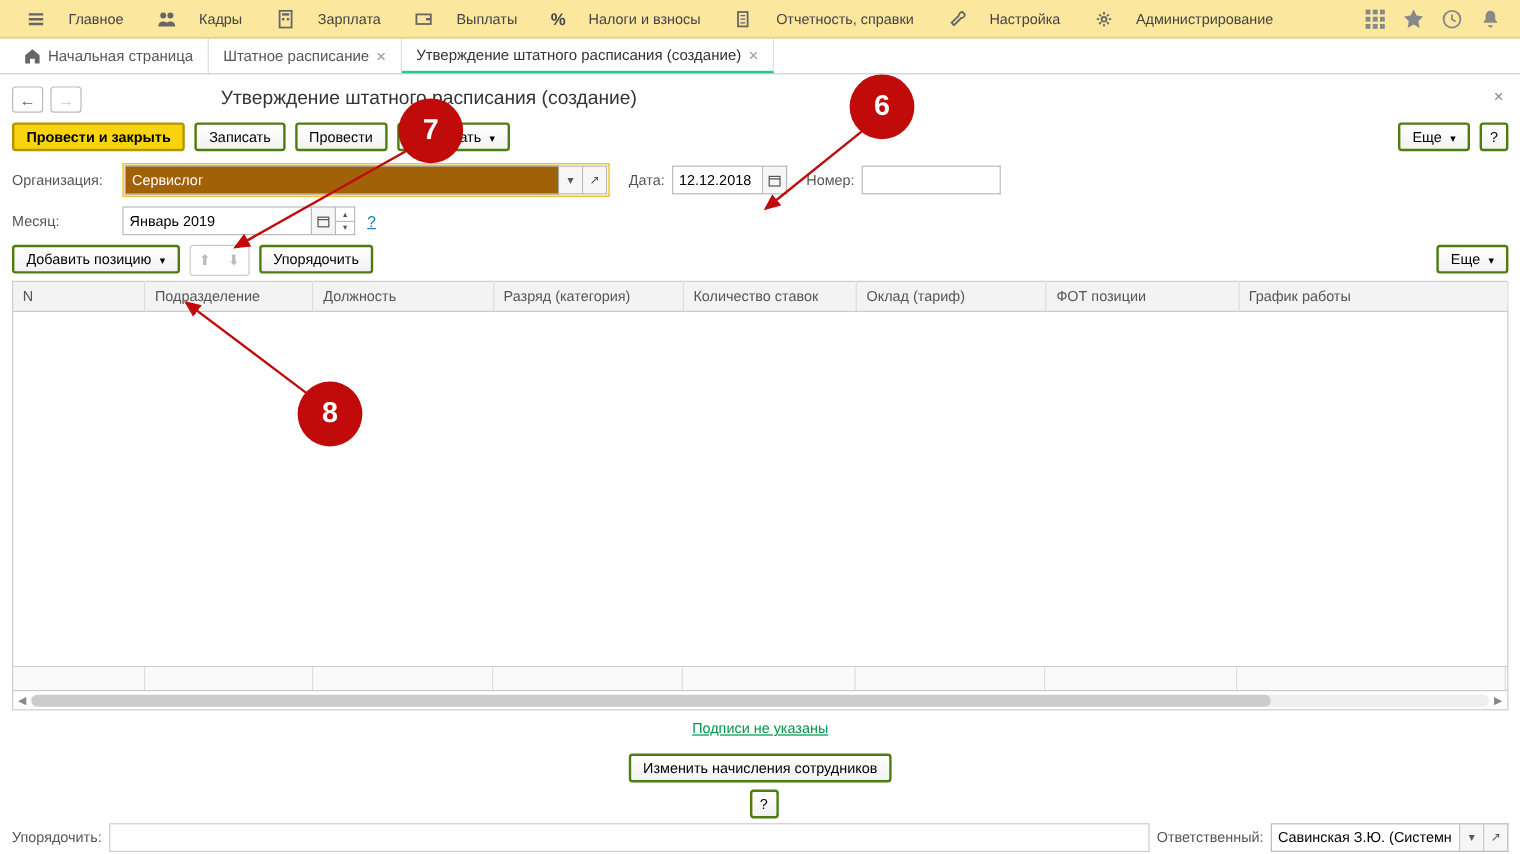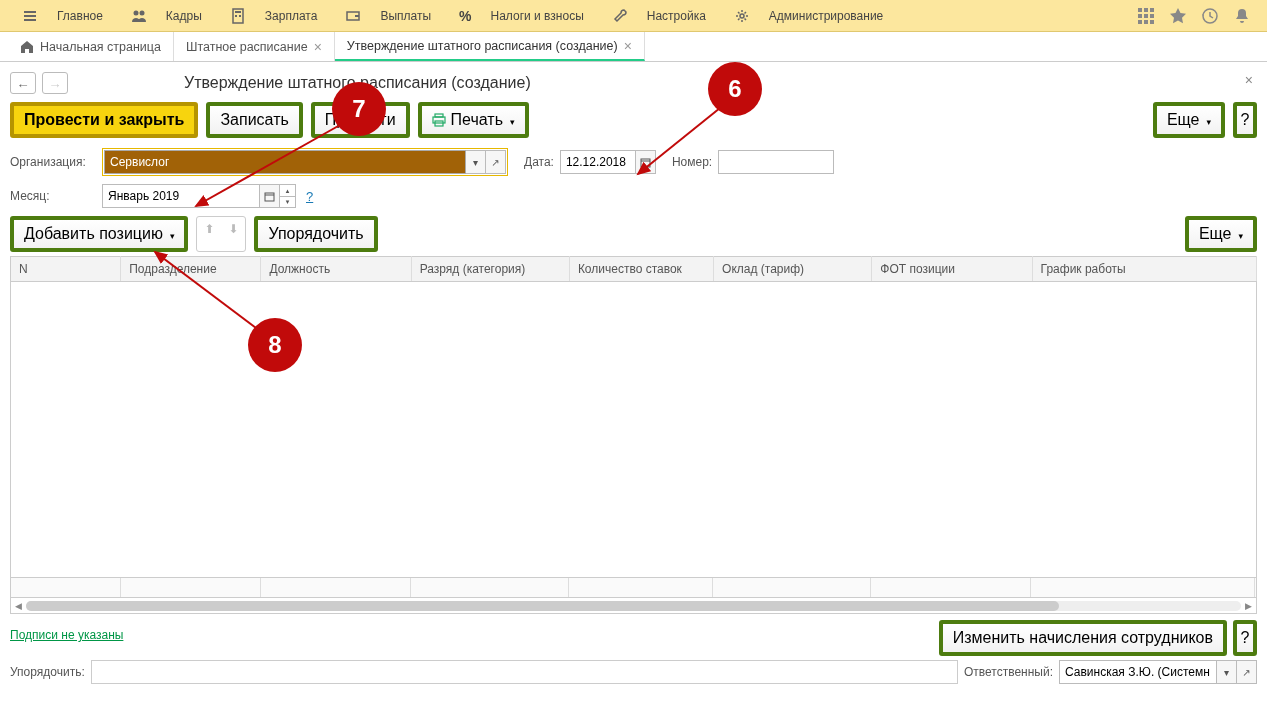--- a/index.html
+++ b/index.html
@@ -22,21 +22,21 @@
   
   .page { padding: 10px 10px 0 10px; position: relative; }
   .navrow { display: flex; align-items: center; gap: 6px; margin-bottom: 8px; }
   .navbtn { width: 26px; height: 22px; border: 1px solid #bbb; border-radius: 3px; background: #fff; display: flex; align-items: center; justify-content: center; color: #666; }
   .navbtn.disabled { color: #ccc; }
   .page-title { font-size: 16px; margin-left: 110px; font-weight: normal; color: #333; }
   .page-close { position: absolute; right: 14px; top: 10px; color: #888; font-size: 14px; }
   
   
   .btnrow { display: flex; gap: 8px; margin-bottom: 10px; align-items: center; }
-  .btn { height: 36px; padding: 0 10px; border: 4px solid #4d7c0f; border-radius: 3px; background: linear-gradient(#fff,#f2f2f2); font-size: 16px; display: inline-flex; align-items: center; gap: 5px; white-space: nowrap; }
+  .btn { height: 24px; padding: 0 10px; border: 2px solid #4d7c0f; border-radius: 3px; background: linear-gradient(#fff,#f2f2f2); font-size: 12px; display: inline-flex; align-items: center; gap: 5px; white-space: nowrap; }
   .btn-primary { background: #f7d40e; border-color: #b59400; font-weight: bold; }
   .btn svg { width: 14px; height: 14px; }
   .btn .caret::after { content: "▾"; font-size: 9px; margin-left: 2px; }
   .spacer { flex: 1; }
   .btn-sq { width: 24px; justify-content: center; padding: 0; }
   
   
   .formrow { display: flex; align-items: center; gap: 6px; margin-bottom: 8px; }
   .lbl { min-width: 86px; color: #555; }
   .lbl-sm { color: #555; }
@@ -110,20 +110,27 @@
   <div class="topbar-item">
     <svg viewBox="0 0 16 16">
         <rect x="2" y="4" width="12" height="8" fill="none" stroke="#666" stroke-width="1.5"></rect>
         <rect x="10" y="7" width="4" height="2"></rect>
       </svg>
     <span>Выплаты</span>
   </div>
   <div class="topbar-item">
     <span style="font-weight:bold;font-size:14px;">%</span>
     <span>Налоги и взносы</span>
+  </div>
+  <div class="topbar-item">
+    <svg viewBox="0 0 16 16">
+        <rect x="3" y="2" width="8" height="12" fill="none" stroke="#666" stroke-width="1.5"></rect>
+        <path d="M5 5h4M5 8h4M5 11h4" stroke="#666"></path>
+      </svg>
+    <span>Отчетность, справки</span>
   </div>
   <div class="topbar-item">
     <svg viewBox="0 0 16 16">
         <path d="M12 2a3 3 0 00-3 3l-6 6 2 2 6-6a3 3 0 003-3z" fill="none" stroke="#666" stroke-width="1.5"></path>
       </svg>
     <span>Настройка</span>
   </div>
   <div class="topbar-item">
     <svg viewBox="0 0 16 16">
         <circle cx="8" cy="8" r="2" fill="none" stroke="#666" stroke-width="1.5"></circle>
@@ -285,21 +292,21 @@
       <span style="width: 224px;"></span>
     </div>
   <div class="hscroll">
     <span class="arr">◀</span>
     <div class="hscroll-track">
         <div class="hscroll-thumb"></div>
       </div>
     <span class="arr">▶</span>
   </div>
 
-  <div style="display:flex; align-items:center;">
+  <div style="display:flex; align-items:center;flex-direction:column;">
     <a href="#" class="link">Подписи не указаны</a>
     <div class="spacer"></div>
     <button class="btn" style="margin-top:6px;">Изменить начисления сотрудников</button>
     <button class="btn btn-sq" style="margin-top:6px; margin-left:6px;">?</button>
   </div>
 
   <div class="bottomrow">
     <span class="lbl-sm">Упорядочить:</span>
     <input class="comment-inp" value="" style="">
     <span class="lbl-sm">Ответственный:</span>

